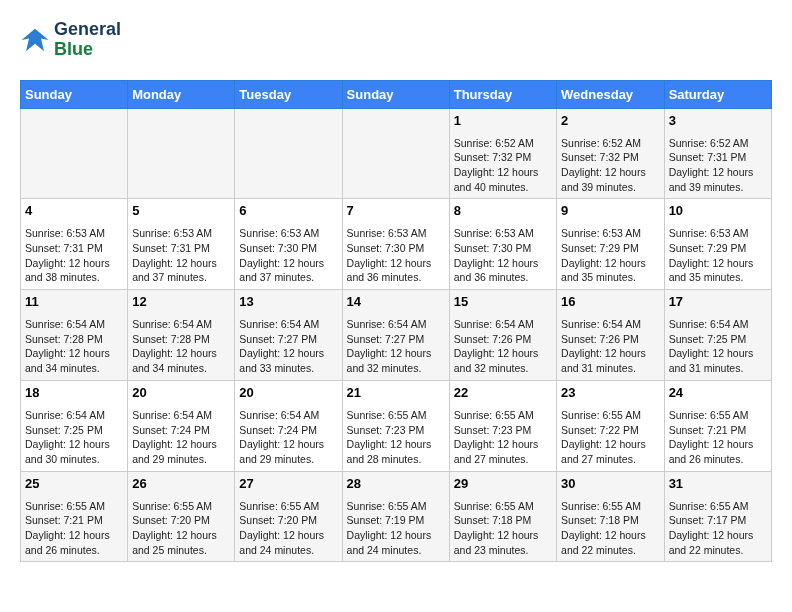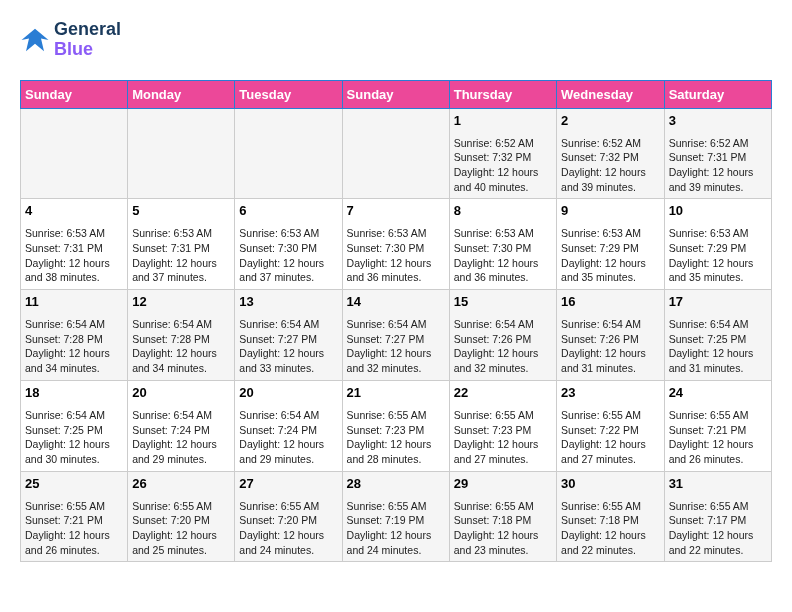--- a/index.html
+++ b/index.html
@@ -21,21 +21,21 @@
       align-items: center;
       gap: 4px;
     }
     .logo-text {
       font-size: 18px;
       font-weight: bold;
       color: #1a3a5c;
       line-height: 1.1;
     }
     .logo-text span {
-      color: #8b5cf6;
+      color: #15803d;
     }
     .logo-bird {
       width: 30px;
       height: 30px;
     }
     .title-block {
       text-align: right;
     }
     .main-title {
       font-size: 36px;
@@ -45,21 +45,21 @@
     .subtitle {
       font-size: 16px;
       color: #1a1a1a;
     }
     table {
       width: 100%;
       border-collapse: collapse;
       font-size: 11px;
     }
     thead tr th {
-      background-color: #ec4899;
+      background-color: #3b82f6;
       color: #fff;
       padding: 6px 4px;
       text-align: left;
       font-size: 13px;
       font-weight: bold;
       border: 1px solid #2a7dd4;
     }
     tbody tr td {
       border: 1px solid #ccc;
       padding: 4px;

